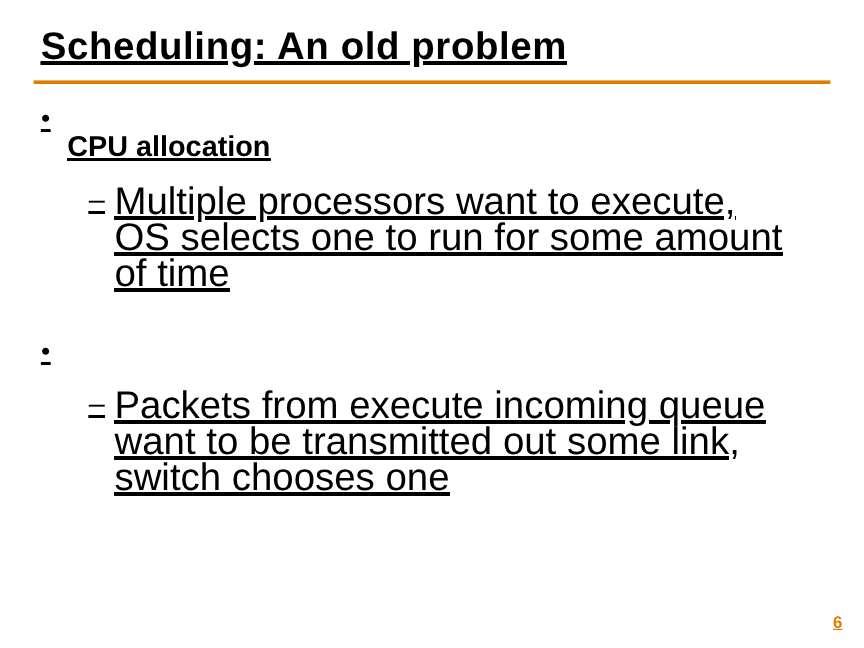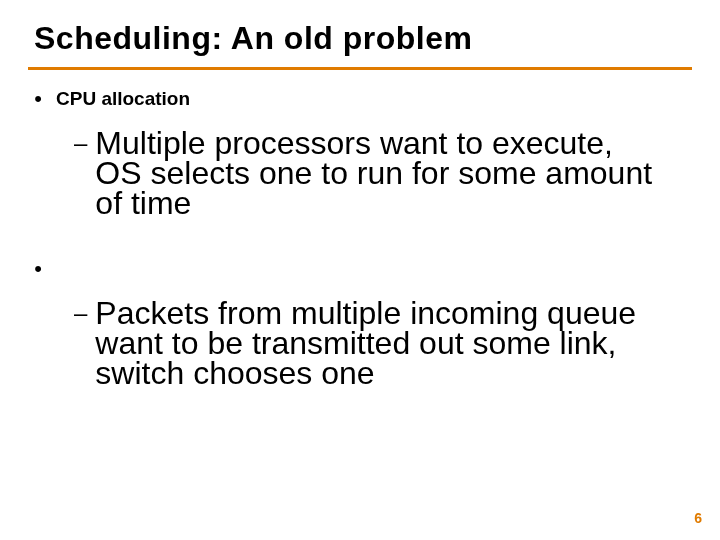--- a/index.html
+++ b/index.html
@@ -1,23 +1,23 @@
 <!DOCTYPE html>
 <html><head>
 <meta charset="utf-8">
 <style>
-  * { margin: 0; padding: 0; box-sizing: border-box; }
+  * { margin: 0; padding: 0; box-sizing: border-box; text-decoration: underline; }
   html, body { width: 720px; height: 540px; background: #fff; font-family: Arial, Helvetica, sans-serif; color: #000; }
   .slide { position: relative; width: 720px; height: 540px; padding: 20px 28px 0 28px; }
   .title { font-size: 32px; font-weight: bold; letter-spacing: 0.5px; padding-left: 6px; }
   .hr { border: none; border-top: 3px solid #e07b00; margin-top: 10px; margin-bottom: 14px; }
   .content { padding-left: 6px; }
   .bullet { display: flex; align-items: flex-start; margin-top: 6px; }
   .bullet .dot { width: 8px; text-align: center; font-size: 22px; line-height: 30px; margin-right: 14px; }
-  .bullet .txt { font-size: 19px; font-weight: bold; line-height: 30px; }
+  .bullet .txt { font-size: 24px; font-weight: bold; line-height: 30px; margin-top: 24px; }
   .sub { display: flex; align-items: flex-start; margin-top: 14px; padding-left: 40px; }
   .sub .dash { font-size: 24px; line-height: 30px; margin-right: 8px; }
   .sub .txt { font-size: 32px; line-height: 30px; max-width: 560px; }
   .gap { height: 30px; }
   .pagenum { position: absolute; right: 18px; bottom: 14px; font-size: 14px; font-weight: bold; color: #e07b00; }
 </style>
 </head>
 <body>
 
 <div class="slide">
@@ -34,18 +34,18 @@
       <div class="txt">Multiple processors want to execute, OS selects one to run for some amount of time</div>
     </div>
 
     <div class="gap"></div>
 
     <div class="bullet">
       <div class="dot">•</div>
     </div>
     <div class="sub">
       <div class="dash">–</div>
-      <div class="txt">Packets from multiple incoming queue want to be transmitted out some link, switch chooses one</div>
+      <div class="txt">Packets from execute incoming queue want to be transmitted out some link, switch chooses one</div>
     </div>
 
   </div>
   <div class="pagenum">6</div>
 </div>
 
 </body></html>

